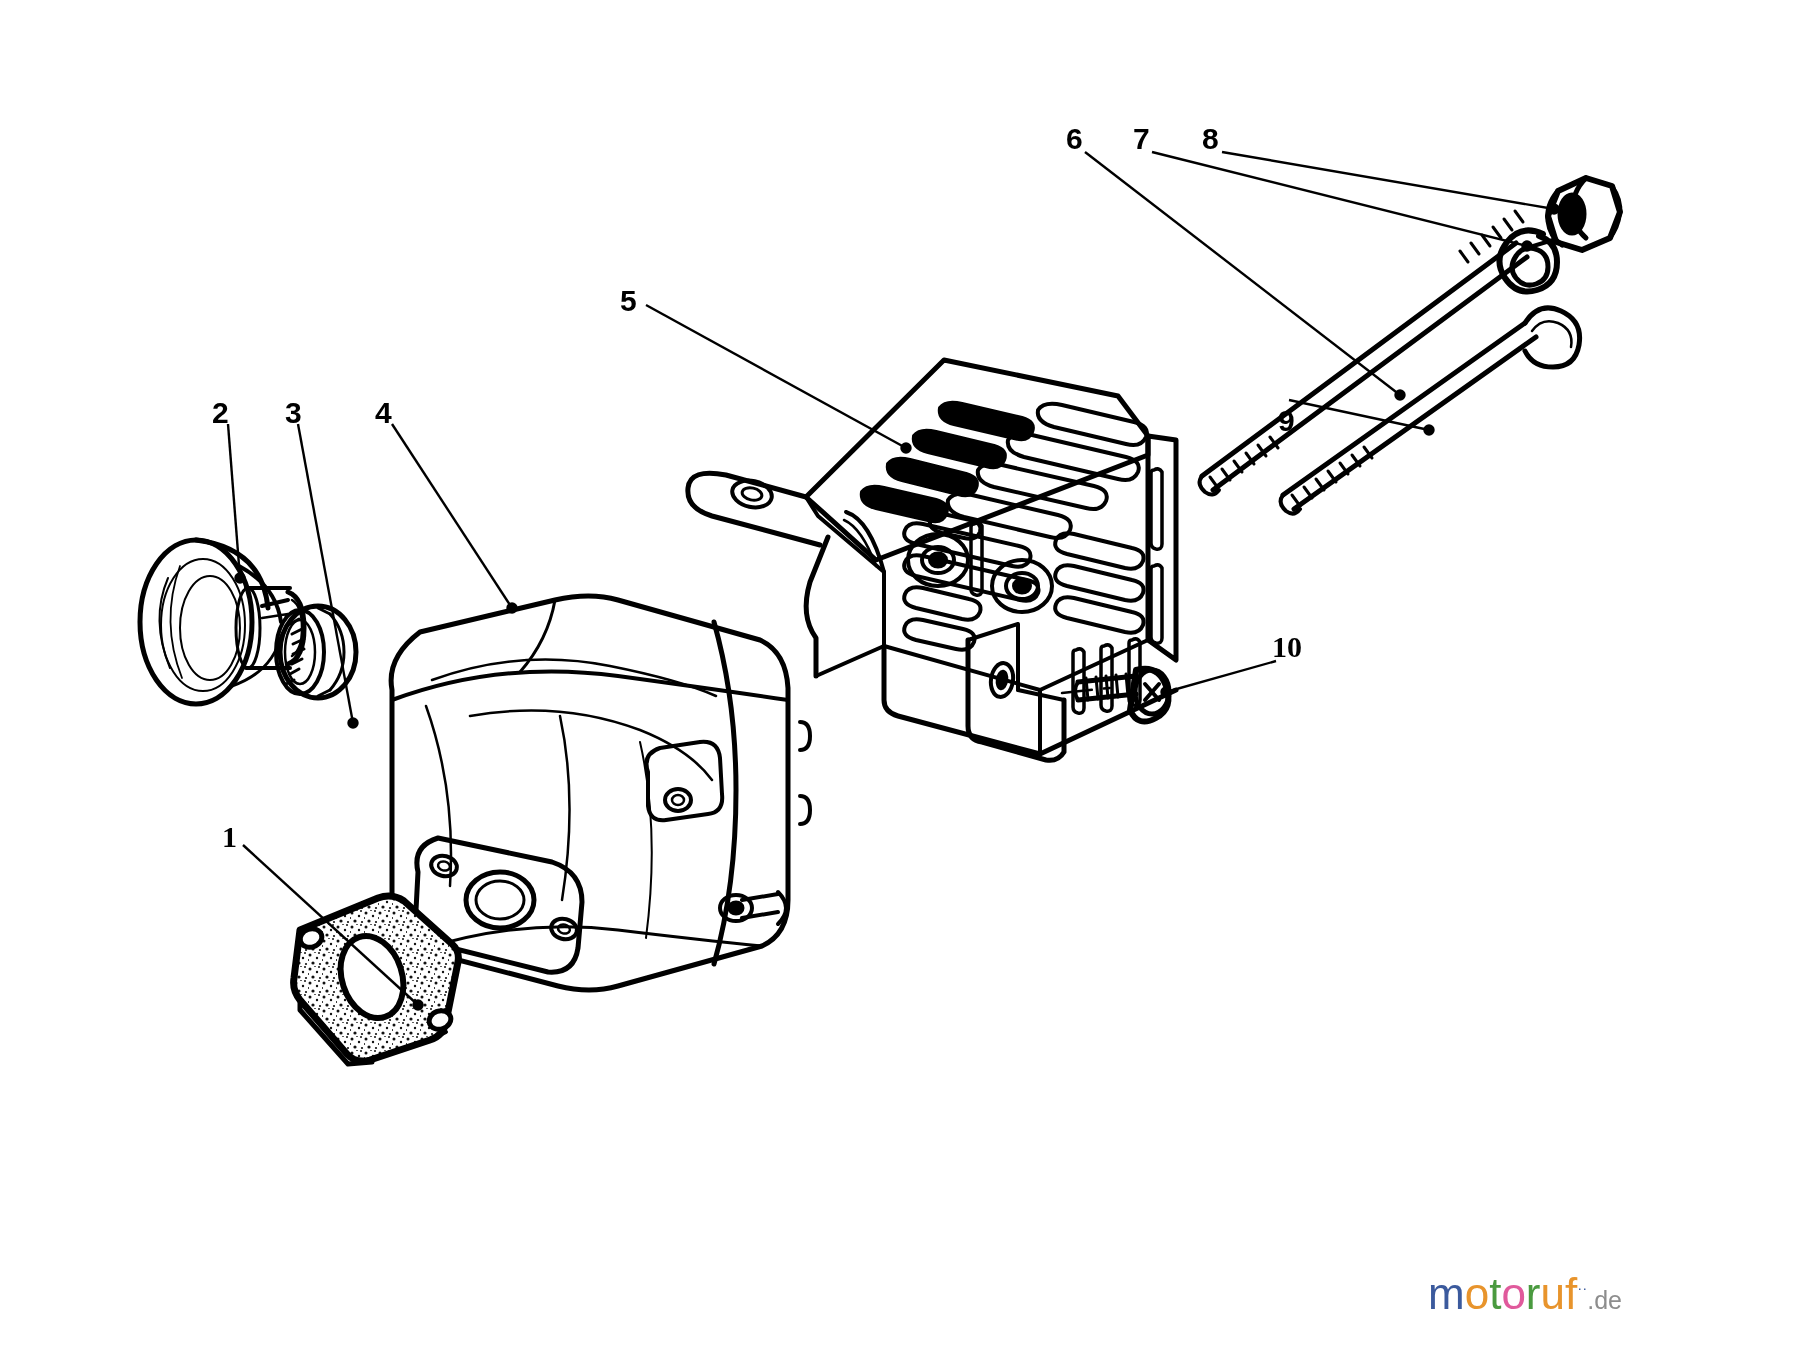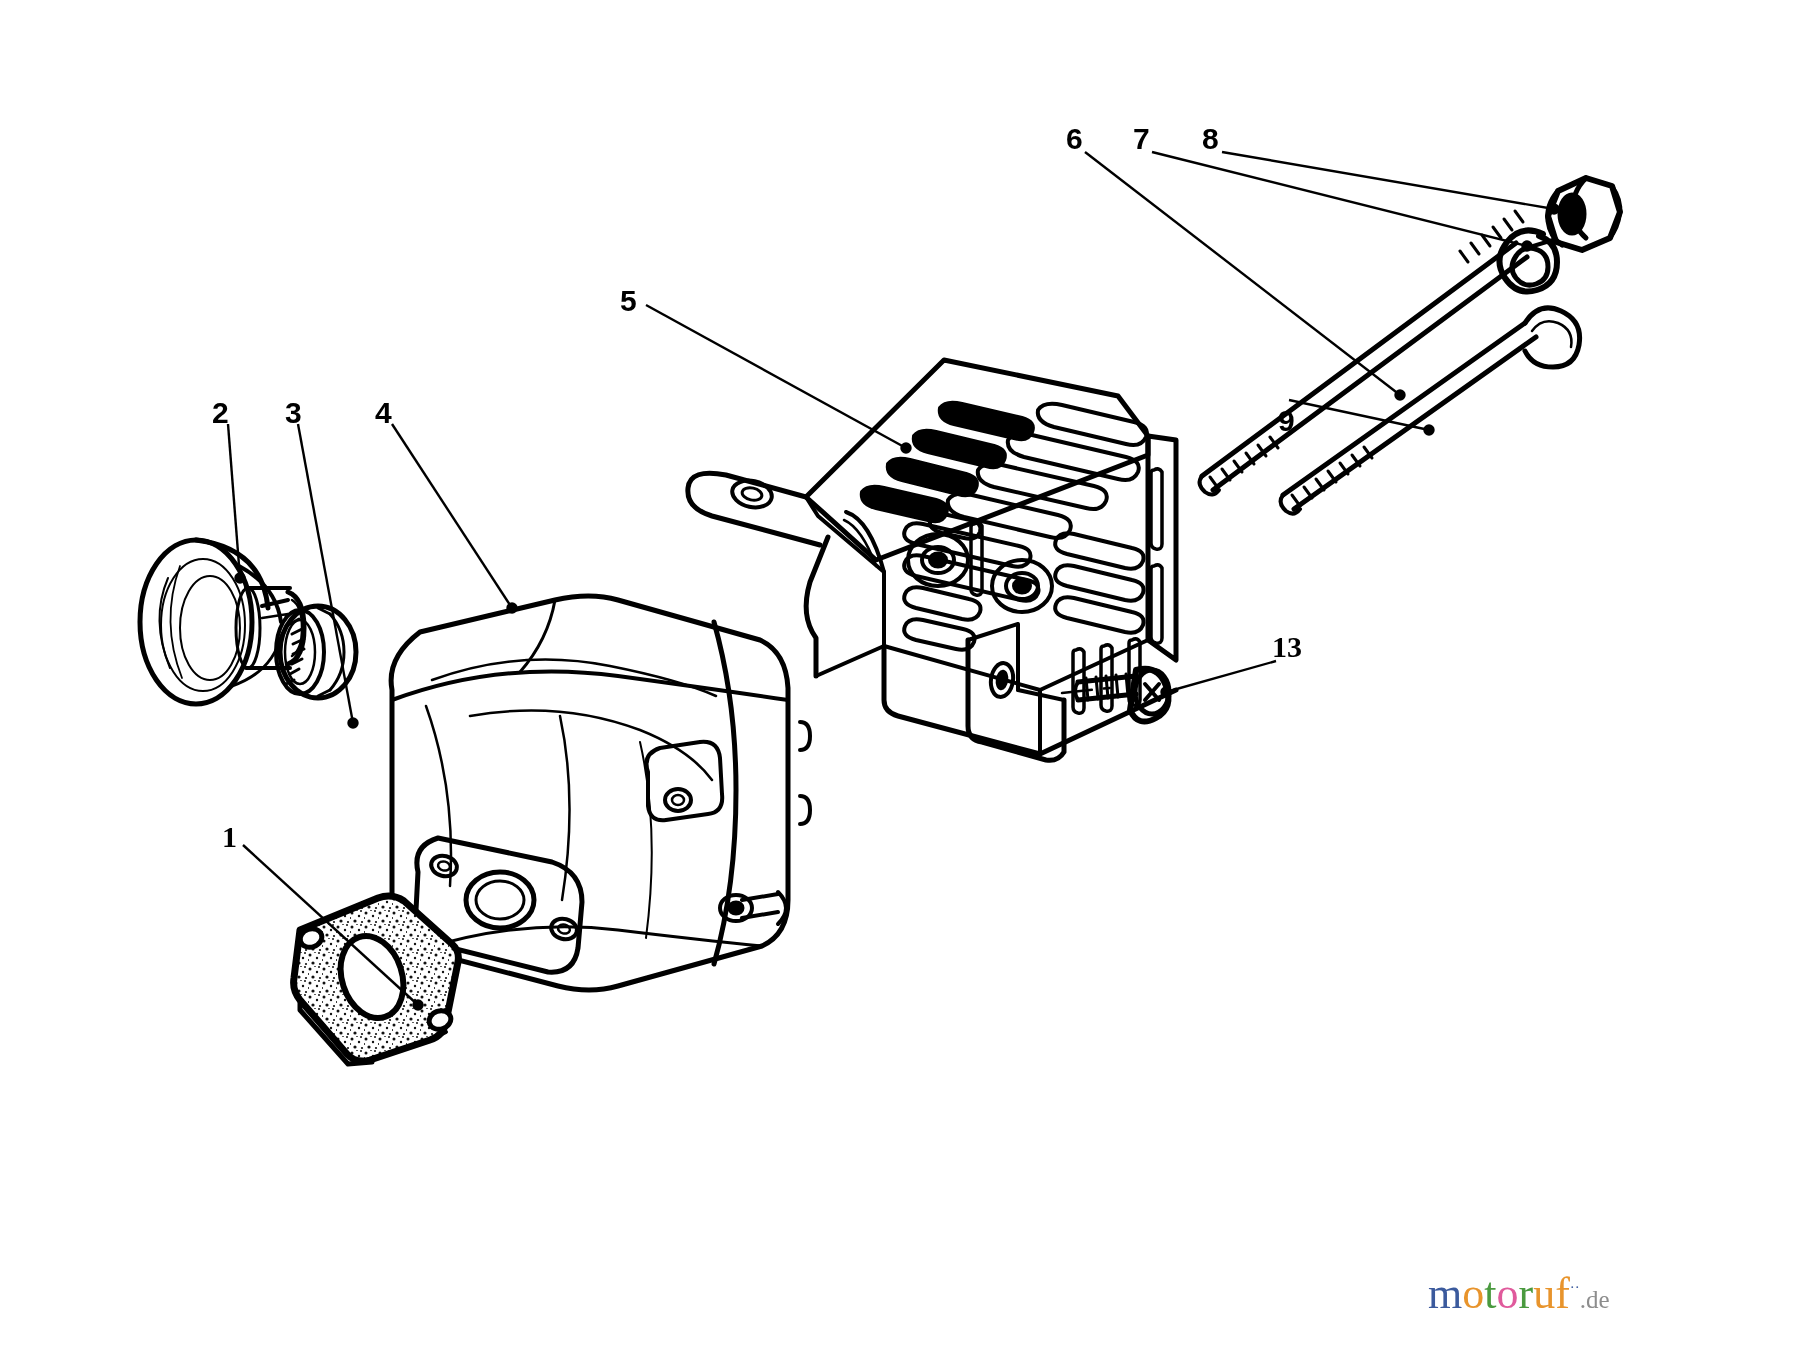--- a/index.html
+++ b/index.html
@@ -4,21 +4,21 @@
 <style>
   html,body{margin:0;padding:0;background:#ffffff;}
   body{width:1800px;height:1352px;position:relative;overflow:hidden;
        font-family:"Liberation Sans",sans-serif;}
   #diagram-root{position:absolute;inset:0;}
   svg.layer{position:absolute;top:0;left:0;width:1800px;height:1352px;}
   .callout-num{position:absolute;font-weight:bold;font-size:30px;color:#000;
                font-family:"Liberation Sans",sans-serif;line-height:1;}
   .callout-num.serifnum{font-family:"Liberation Serif",serif;font-weight:bold;font-size:30px;}
   #watermark{position:absolute;left:1428px;top:1272px;
-             font-family:Liberation Serif, serif;font-size:44px;
+             font-family:Liberation Sans, sans-serif;font-size:44px;
              letter-spacing:0px;white-space:nowrap;line-height:1;}
   #watermark .w-de{font-size:25px;color:#8d8d8d;}
   #watermark sup{font-size:15px;vertical-align:super;}
 </style>
 </head>
 <body>
 
 <div id="diagram-root">
 
   <svg class="layer" viewBox="0 0 1800 1352" xmlns="http://www.w3.org/2000/svg">
@@ -393,19 +393,19 @@
 
   <div class="callout-num serifnum" style="left:222px;top:822px;">1</div>
   <div class="callout-num" style="left:212px;top:398px;">2</div>
   <div class="callout-num" style="left:285px;top:398px;">3</div>
   <div class="callout-num" style="left:375px;top:398px;">4</div>
   <div class="callout-num" style="left:620px;top:286px;">5</div>
   <div class="callout-num" style="left:1066px;top:124px;">6</div>
   <div class="callout-num" style="left:1133px;top:124px;">7</div>
   <div class="callout-num" style="left:1202px;top:124px;">8</div>
   <div class="callout-num" style="left:1278px;top:406px;">9</div>
-  <div class="callout-num serifnum" style="left:1272px;top:632px;">13</div>
+  <div class="callout-num serifnum" style="left:1272px;top:632px;">10</div>
 
   <div id="watermark">
     <span style="color: rgb(59, 90, 157);">m</span><span style="color: rgb(232, 148, 44);">o</span><span style="color: rgb(74, 154, 63);">t</span><span style="color: rgb(224, 90, 156);">o</span><span style="color: rgb(74, 154, 63);">r</span><span style="color: rgb(232, 148, 44);">u</span><span style="color: rgb(232, 148, 44);">f</span><sup style="color: rgb(59, 90, 157);">··</sup><span class="w-de" style="color: rgb(141, 141, 141);">.de</span>
   </div>
 
 </div>
 
 </body></html>

